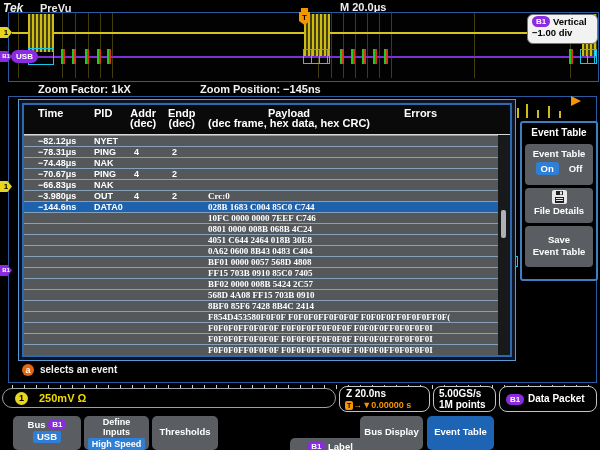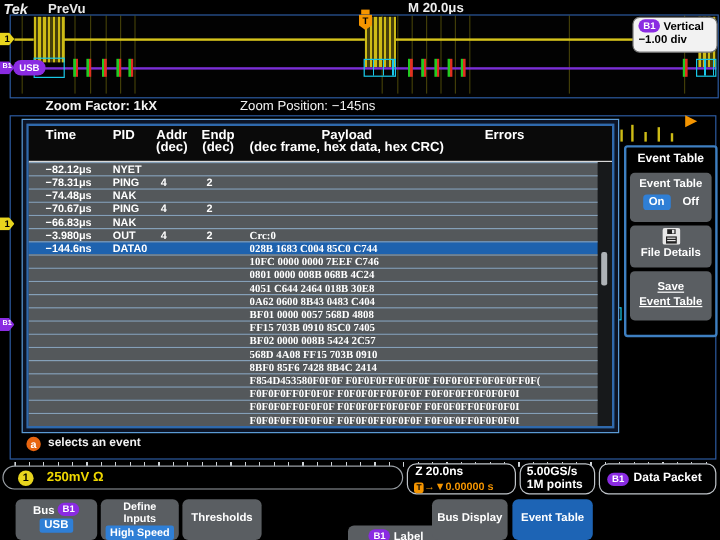--- a/index.html
+++ b/index.html
@@ -35,21 +35,21 @@
                 color:#000;font-size:9.5px;font-weight:bold;z-index:5;box-sizing:border-box;padding:1px 0 0 4px;}
   .b1pill{display:inline-block;background:#8a2be2;color:#fff;border-radius:7px;font-size:8px;font-weight:bold;
           padding:0 4px;line-height:11px;vertical-align:1px;}
   .marker{width:12px;height:11px;font-weight:bold;text-align:center;z-index:6;
           clip-path:polygon(0 0,62% 0,100% 50%,62% 100%,0 100%);}
   .mk-y{background:#e8d51e;color:#000;font-size:8px;line-height:11px;}
   .mk-p{background:#8a2be2;color:#fff;font-size:6px;line-height:11px;}
 
   
   .zoomfactor{left:38px;top:83px;font-size:11px;font-weight:bold;color:#f2f2f2;}
-  .zoompos{left:200px;top:83px;font-size:11px;font-weight:normal;color:#f2f2f2;}
+  .zoompos{left:200px;top:83px;font-size:11px;font-weight:bold;color:#f2f2f2;}
 
   
   .mainw{left:8px;top:96px;width:589px;height:287px;border:1px solid #2c5aa0;background:#000;z-index:1;box-sizing:border-box;}
   .spike{background:#cdbb16;width:2px;z-index:1;}
   .orange-arrow{left:571px;top:96px;width:0;height:0;border-left:10px solid #f59500;
                 border-top:5px solid transparent;border-bottom:5px solid transparent;z-index:1;}
   .cyan-frag{left:505px;top:256px;width:13px;height:11px;border:1px solid #18c8e8;color:#18c8e8;
              font-size:7px;font-weight:bold;line-height:10px;z-index:1;box-sizing:border-box;}
   .hint-circle{left:22px;top:364px;width:12px;height:12px;border-radius:50%;background:#e86510;color:#fff;
                font-size:9px;font-weight:bold;text-align:center;line-height:12px;z-index:1;}
@@ -75,21 +75,21 @@
   
   .smenu{left:520px;top:121px;width:78px;height:160px;background:#000;border:2px solid #3e7fc1;border-radius:3px;
          z-index:3;box-sizing:border-box;}
   .smenu-title{text-align:center;font-size:10px;font-weight:bold;padding-top:4px;height:17px;}
   .sbtn{margin:0 3px 3px 3px;background:#5a5e62;border-radius:4px;color:#fff;font-size:9.5px;font-weight:bold;
         text-align:center;box-sizing:border-box;}
   .sbtn1{height:41px;padding-top:4px;}
   .onoff{margin-top:3px;}
   .on-badge{display:inline-block;background:#2f7fd6;border-radius:3px;padding:1px 5px;margin-right:10px;}
   .sbtn2{height:35px;padding-top:2px;}
-  .sbtn3{height:41px;padding-top:8px;line-height:12px;text-decoration:underline;}
+  .sbtn3{height:41px;padding-top:8px;line-height:12px;}
   .floppy{display:block;margin:0 auto 1px auto;}
 
   
   .robox{border:1px solid #9aa0a6;border-radius:8px;background:#000;box-sizing:border-box;z-index:4;}
   .chbox{left:2px;top:388px;width:334px;height:20px;border-radius:10px;}
   .chcircle{left:12px;top:3px;width:13px;height:13px;border-radius:50%;background:#e8d51e;color:#000;
             font-size:9px;font-weight:bold;text-align:center;line-height:13px;}
   .chlabel{left:36px;top:3px;color:#f0d800;font-size:11px;font-weight:bold;}
   .zbox{left:339px;top:386px;width:91px;height:26px;border-color:#c0c5ca;}
   .zline1{left:6px;top:1px;font-size:10px;font-weight:bold;}

